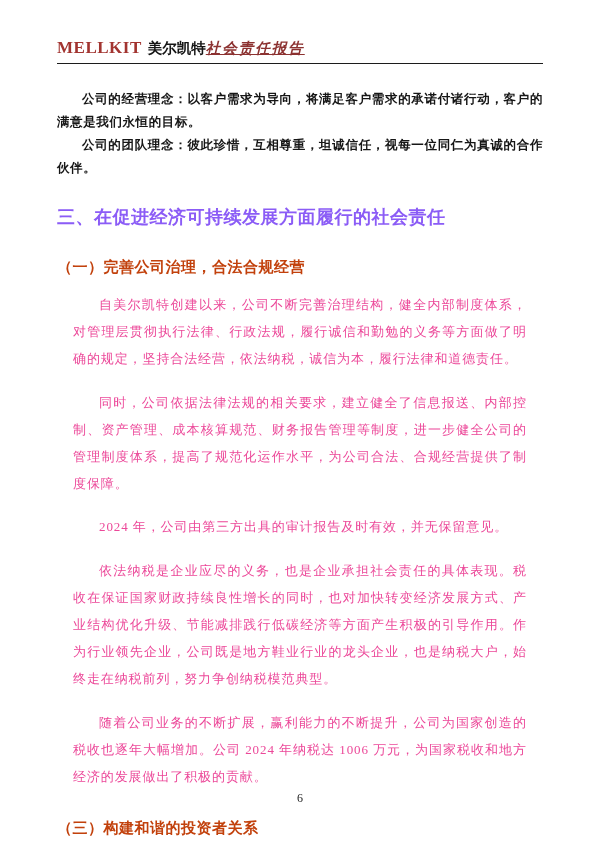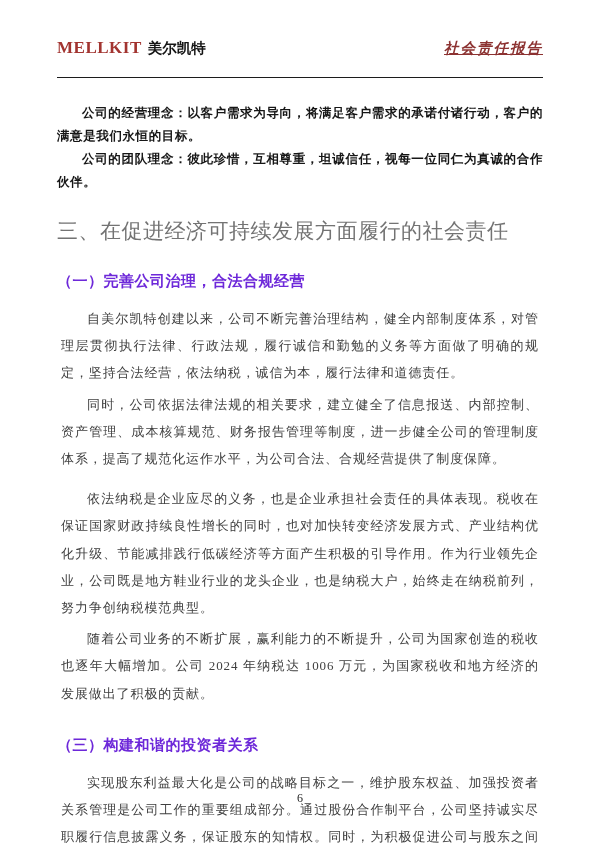--- a/index.html
+++ b/index.html
@@ -15,24 +15,23 @@
     box-sizing: border-box;
     padding-top: 38px;
     overflow: hidden;
     outline: 1px solid #e3e3e3;
     font-family: "Liberation Serif", "DejaVu Serif", serif;
     color: #1f1f1f;
   }
   .header {
     margin: 0 57px;
     display: flex;
-    justify-content: space-between;
     align-items: baseline;
     border-bottom: 1.5px solid #1c1c1c;
-    padding-bottom: 19px;
+    padding-bottom: 5px;
   }
   .logo-latin {
     font-family: "Liberation Serif", "DejaVu Serif", serif;
     font-size: 17px;
     font-weight: bold;
     color: #a23430;
     letter-spacing: 0.5px;
   }
   .logo-cn {
     font-size: 14.5px;
@@ -60,43 +59,43 @@
     font-weight: bold;
     line-height: 23px;
     text-indent: 2em;
     text-align: justify;
     letter-spacing: 0.6px;
     color: #161616;
   }
   h1.sec-heading {
     margin: 25px 0 0 0;
     font-family: "Liberation Sans", "DejaVu Sans", sans-serif;
-    font-size: 21px;
-    font-weight: normal;
-    color: #737373;
+    font-size: 18px;
+    font-weight: bold;
+    color: #8b5cf6;
     line-height: 24px;
     letter-spacing: 0.5px;
   }
   h2.sub-heading {
     margin: 27px 0 0 0;
     font-family: "Liberation Sans", "DejaVu Sans", sans-serif;
     font-size: 15px;
     font-weight: bold;
-    color: #6d28d9;
+    color: #c2410c;
     line-height: 22px;
     letter-spacing: 0.5px;
   }
   p.body-para {
-    margin: 4px;
+    margin: 16px;
     font-size: 13px;
     line-height: 27.2px;
     text-indent: 2em;
     text-align: justify;
     letter-spacing: 0.9px;
-    color: #404040;
+    color: #ec4899;
   }
   p.body-para.first {
     margin-top: 13px;
   }
   .page-number {
     position: absolute;
     bottom: 42px;
     left: 0;
     width: 100%;
     text-align: center;
@@ -121,20 +120,21 @@
     <div class="intro-block">
       <p class="intro">公司的经营理念：以客户需求为导向，将满足客户需求的承诺付诸行动，客户的满意是我们永恒的目标。</p>
       <p class="intro">公司的团队理念：彼此珍惜，互相尊重，坦诚信任，视每一位同仁为真诚的合作伙伴。</p>
     </div>
 
     <h1 class="sec-heading">三、在促进经济可持续发展方面履行的社会责任</h1>
 
     <h2 class="sub-heading">（一）完善公司治理，合法合规经营</h2>
     <p class="body-para first">自美尔凯特创建以来，公司不断完善治理结构，健全内部制度体系，对管理层贯彻执行法律、行政法规，履行诚信和勤勉的义务等方面做了明确的规定，坚持合法经营，依法纳税，诚信为本，履行法律和道德责任。</p>
     <p class="body-para">同时，公司依据法律法规的相关要求，建立健全了信息报送、内部控制、资产管理、成本核算规范、财务报告管理等制度，进一步健全公司的管理制度体系，提高了规范化运作水平，为公司合法、合规经营提供了制度保障。</p>
+    <p class="body-para">2024 年，公司由第三方出具的审计报告及时有效，并无保留意见。</p>
 
     <p class="body-para first">依法纳税是企业应尽的义务，也是企业承担社会责任的具体表现。税收在保证国家财政持续良性增长的同时，也对加快转变经济发展方式、产业结构优化升级、节能减排践行低碳经济等方面产生积极的引导作用。作为行业领先企业，公司既是地方鞋业行业的龙头企业，也是纳税大户，始终走在纳税前列，努力争创纳税模范典型。</p>
     <p class="body-para">随着公司业务的不断扩展，赢利能力的不断提升，公司为国家创造的税收也逐年大幅增加。公司 2024 年纳税达 1006 万元，为国家税收和地方经济的发展做出了积极的贡献。</p>
 
     <h2 class="sub-heading">（三）构建和谐的投资者关系</h2>
     <p class="body-para first">实现股东利益最大化是公司的战略目标之一，维护股东权益、加强投资者关系管理是公司工作的重要组成部分。通过股份合作制平台，公司坚持诚实尽职履行信息披露义务，保证股东的知情权。同时，为积极促进公司与股东之间的沟通交流，使投资者能更加深入地了解</p>
 
   </div>
 
   <div class="page-number">6</div>

